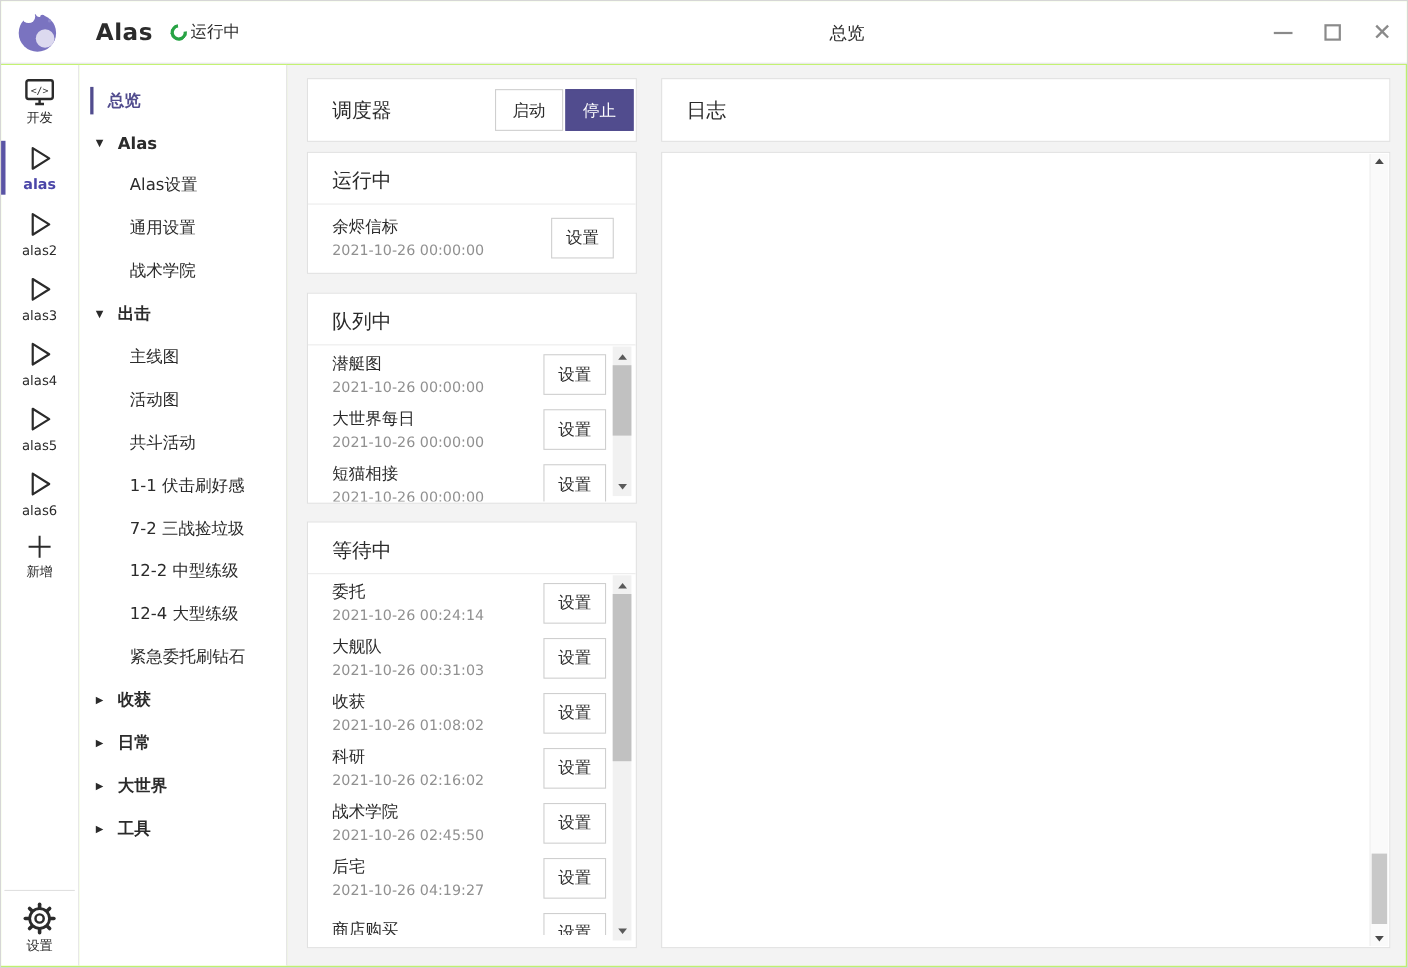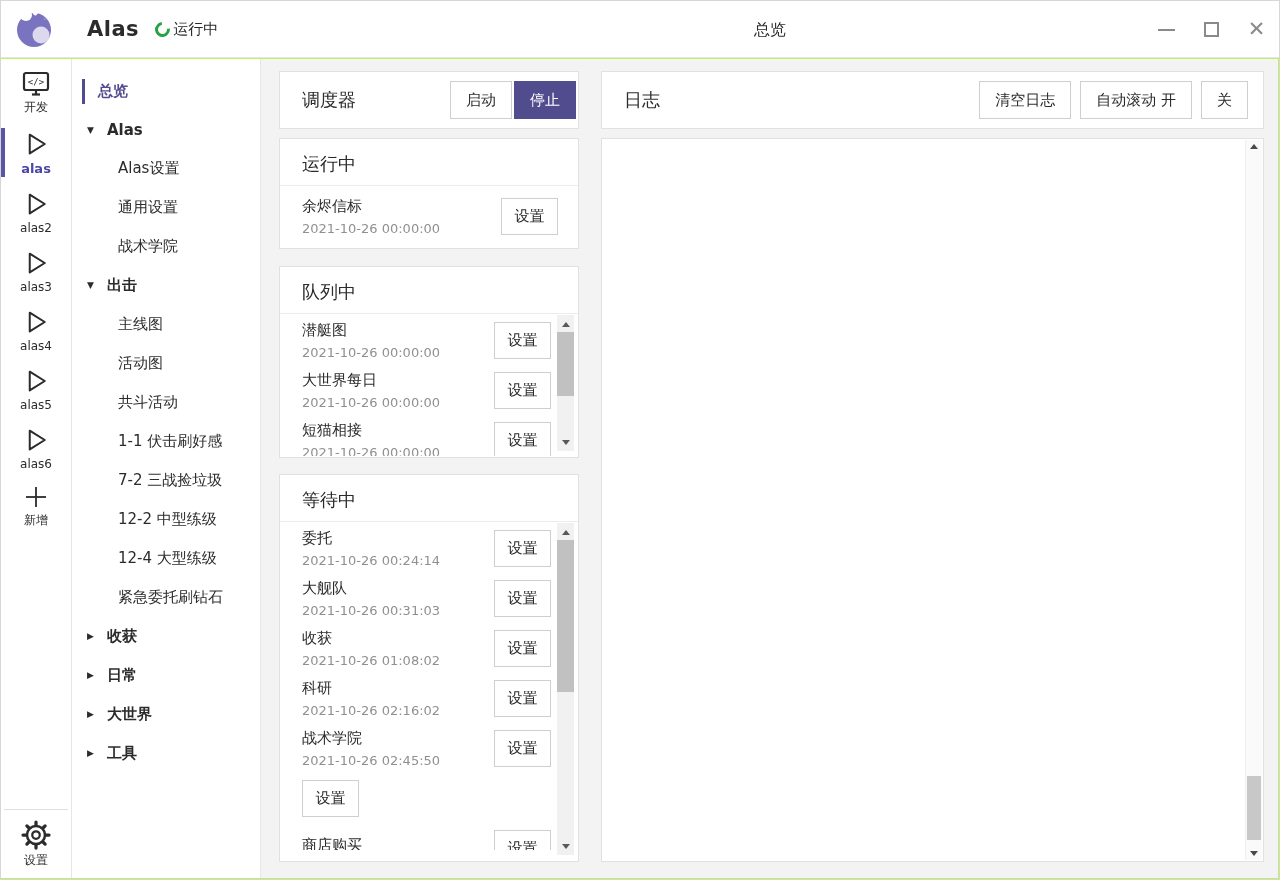--- a/index.html
+++ b/index.html
@@ -314,20 +314,24 @@
             <button class="btn setting">设置</button>
           </div>
             <div class="srow">
             <div class="tinfo">
               <div class="tname">战术学院</div>
               <div class="ttime">2021-10-26 02:45:50</div>
             </div>
             <button class="btn setting">设置</button>
           </div>
             <div class="srow">
+            <div class="tinfo">
+              <div class="tname">后宅</div>
+              <div class="ttime">2021-10-26 04:19:27</div>
+            </div>
             <button class="btn setting">设置</button>
           </div>
             <div class="srow">
             <div class="tinfo">
               <div class="tname">商店购买</div>
               <div class="ttime"></div>
             </div>
             <button class="btn setting">设置</button>
           </div>
           </div>
@@ -339,25 +343,20 @@
           <div class="arr dn">
               <div class="tri-dn"></div>
             </div>
         </div>
       </div>
     </div>
 
     <div class="logcol">
       <div class="card headcard">
         <div class="t">日志</div>
-        <div class="log-btns">
-          <button class="btn">清空日志</button>
-          <button class="btn">自动滚动 开</button>
-          <button class="btn">关</button>
-        </div>
       </div>
       <div class="card logcard">
         <div class="logbody">
 
         <div class="logline"></div>
             <div class="logline"></div>
             <div class="logline"></div>
             <div class="logline"></div>
             <div class="logline"></div>
             <div class="logline"></div>

